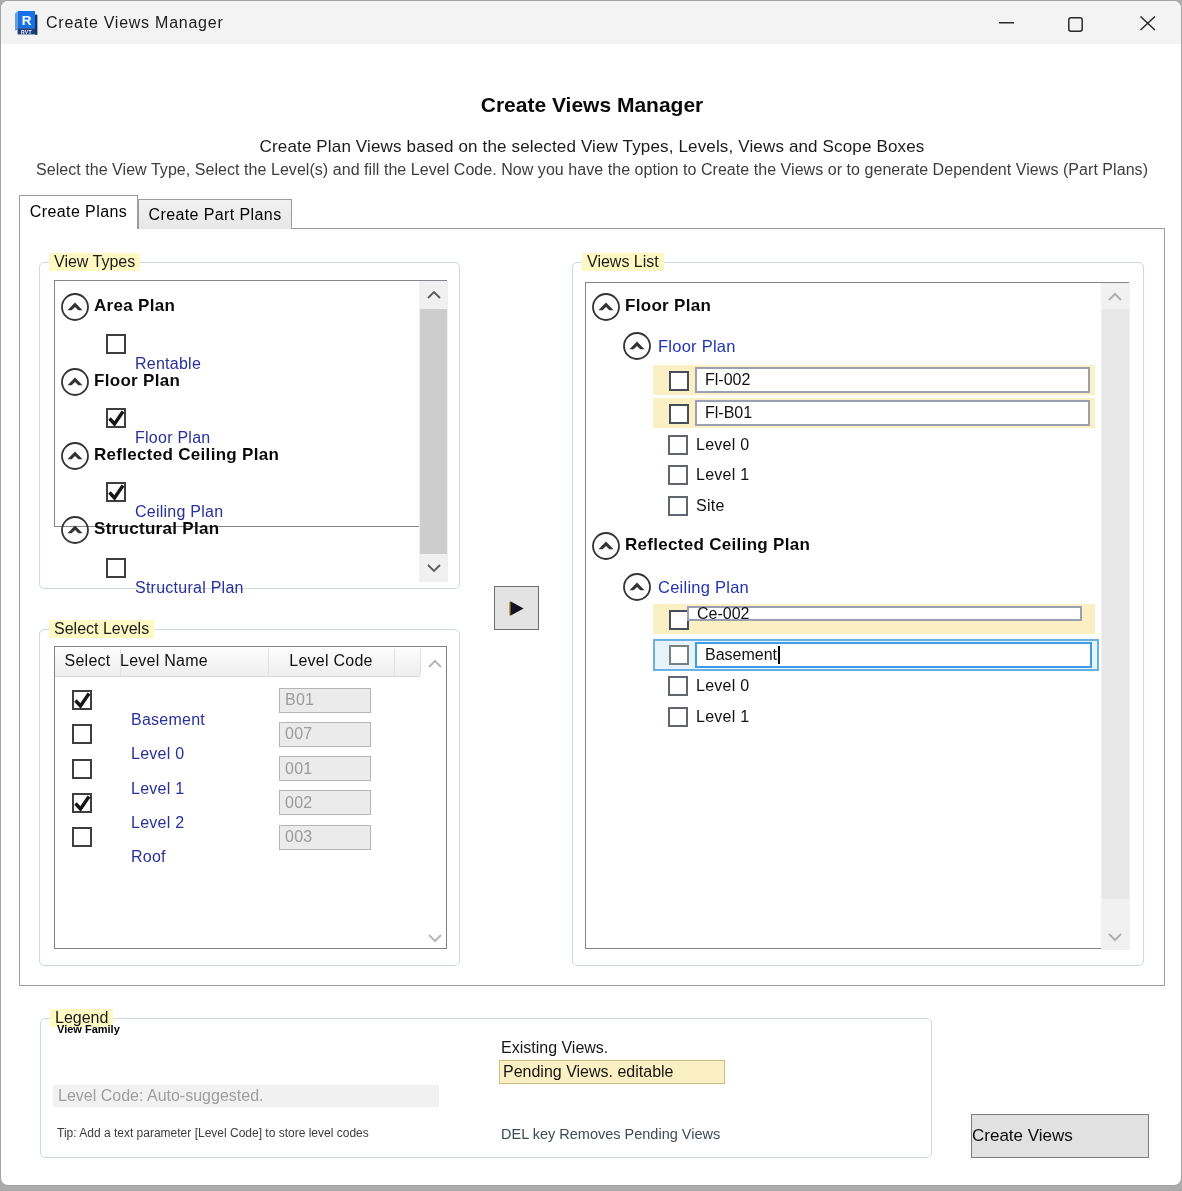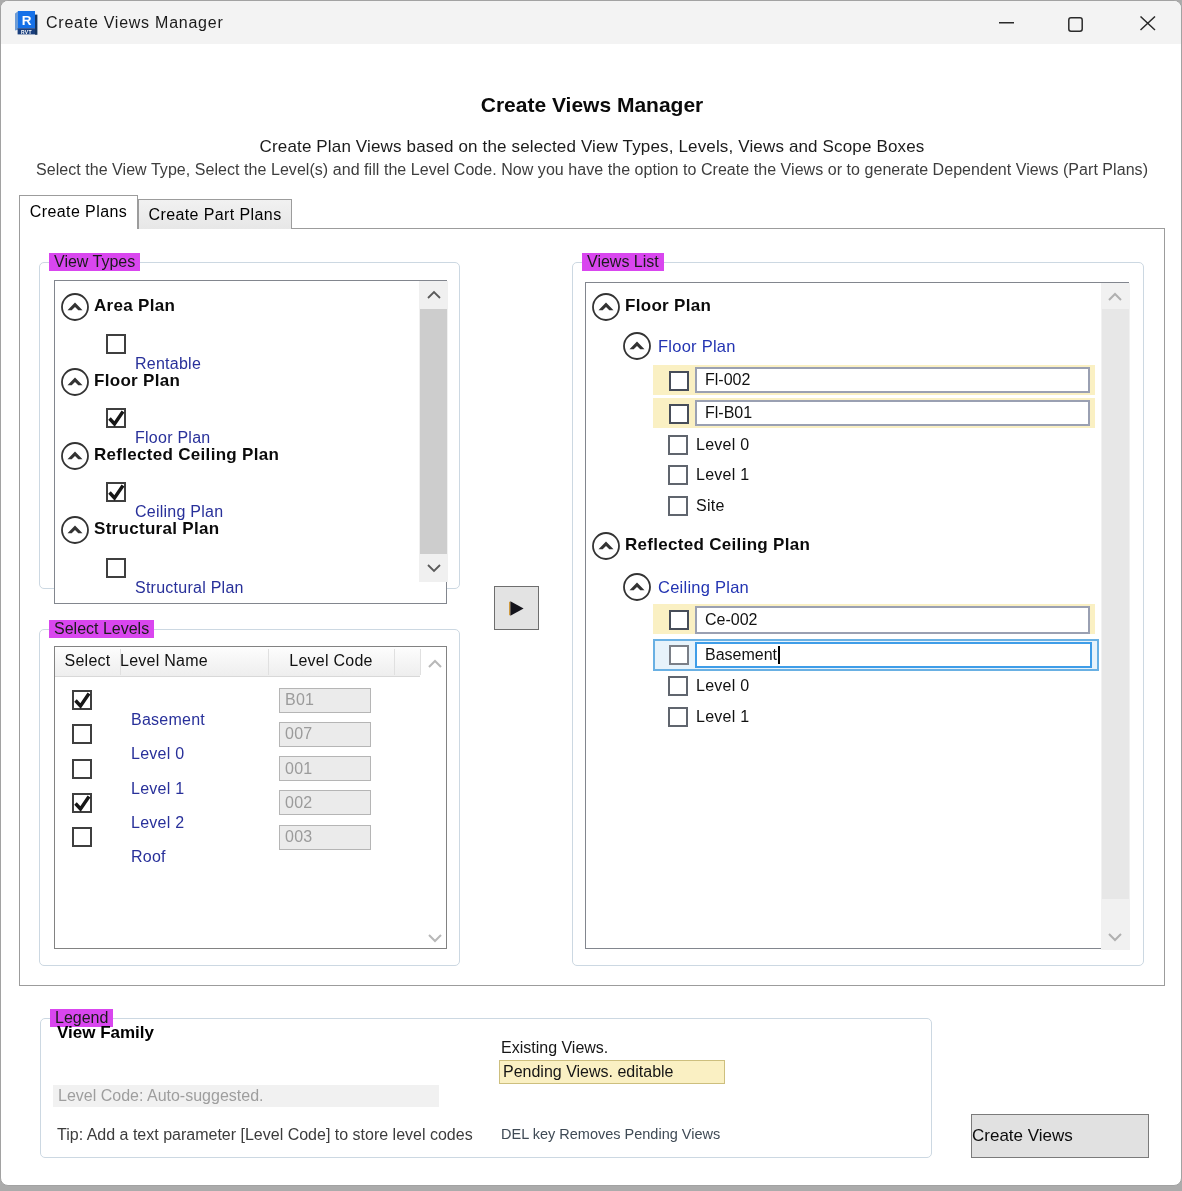--- a/index.html
+++ b/index.html
@@ -5,21 +5,21 @@
 * { margin:0; padding:0; box-sizing:border-box; }
 html,body { width:1182px; height:1191px; background:#ababab; font-family:"Liberation Sans", sans-serif; }
 #win { position:absolute; left:0; top:0; width:1182px; height:1186px; background:#fff; border:1.5px solid #a2a2a2; border-radius:8px; overflow:hidden; }
 #titlebar { position:absolute; left:0; top:0; width:100%; height:43px; background:#f3f3f3; }
 #title { position:absolute; left:45px; top:0; height:43px; line-height:43px; font-size:16px; letter-spacing:0.75px; color:#1b1b1b; }
 .abs { position:absolute; }
 .nav { color:#28309a;margin-top:20px; }
 .b { font-weight:bold; }
 
 .gb { position:absolute; border:1px solid #ccd8e2; border-radius:5px; }
-.gbl { position:absolute; background:#d946ef; font-size:16px; color:#1b1b1b; padding:0 5px; white-space:nowrap; }
+.gbl { position:absolute; background:#fef9c3; font-size:16px; color:#1b1b1b; padding:0 5px; white-space:nowrap; }
 
 .lb { position:absolute; border:1px solid #82868e; background:#fff; }
 
 .cb { position:absolute; width:20px; height:20px; border:2px solid #3f3f3f; background:#fff; }
 
 .cir { position:absolute; width:28px; height:28px; }
 
 .t16 { position:absolute; font-size:16px; letter-spacing:0.25px; white-space:nowrap; color:#111; }
 .t16.nav { color:#28309a; }
 .t17b { position:absolute; font-size:17px; font-weight:bold; letter-spacing:0.3px; white-space:nowrap; color:#0b0b0b; }
@@ -59,21 +59,21 @@
   <div class="abs" style="left:0;top:160px;width:1182px;text-align:center;font-size:16px;letter-spacing:0.05px;color:#3d3d3d">Select the View Type, Select the Level(s) and fill the Level Code. Now you have the option to Create the Views or to generate Dependent Views (Part Plans)</div>
   <div class="abs" style="left:0;top:136px;width:1182px;text-align:center;font-size:17px;letter-spacing:0.15px;color:#1b1b1b">Create Plan Views based on the selected View Types, Levels, Views and Scope Boxes</div>
 
   <div class="abs" style="left:18px;top:194px;width:119px;height:34px;background:#fff;border:1px solid #9c9c9c;border-bottom:none;z-index:3;text-align:center;line-height:32px;font-size:16px;letter-spacing:0.4px;">Create Plans</div>
   <div class="abs" style="left:137px;top:198px;width:154px;height:30px;background:linear-gradient(#f1f1f1,#e7e7e7);border:1px solid #9c9c9c;border-bottom:none;z-index:2;text-align:center;line-height:29px;font-size:16px;letter-spacing:0.4px;">Create Part Plans</div>
 
   <div class="abs" style="left:18px;top:227px;width:1146px;height:758px;background:#fff;border:1px solid #9c9c9c;z-index:1"></div>
 
   <div class="gb" style="left:38px;top:261px;width:421px;height:327px;z-index:4"></div>
   <div class="gbl" style="left:48px;top:252px;z-index:5">View Types</div>
-  <div class="lb" style="left:53px;top:279px;width:393px;height:324px;z-index:5" id="vtlist">
+  <div class="lb" style="left:53px;top:279px;width:393px;height:247px;z-index:5" id="vtlist">
       <svg class="cir" style="left:5.5px;top:11.5px" width="28" height="28" viewBox="0 0 28 28">
         <circle cx="14" cy="14" r="13" fill="none" stroke="#333" stroke-width="1.8"></circle>
         <polygon points="6.5,17.2 14,9.5 21.5,17.2 17.3,17.2 14,13.9 10.7,17.2" fill="#333"></polygon>
       </svg>
       <span class="t17b" style="left:39px;top:14.5px">Area Plan</span>
       <span class="cb" style="left:51px;top:53px;border-color:#3f3f3f"></span>
       <span class="t16 nav" style="left:80px;top:54px">Rentable</span>
       <svg class="cir" style="left:5.5px;top:87px" width="28" height="28" viewBox="0 0 28 28">
         <circle cx="14" cy="14" r="13" fill="none" stroke="#333" stroke-width="1.8"></circle>
         <polygon points="6.5,17.2 14,9.5 21.5,17.2 17.3,17.2 14,13.9 10.7,17.2" fill="#333"></polygon>
@@ -196,44 +196,44 @@
         <polygon points="6.5,17.2 14,9.5 21.5,17.2 17.3,17.2 14,13.9 10.7,17.2" fill="#333"></polygon>
       </svg>
       <span class="t17b" style="left:39px;top:252px">Reflected Ceiling Plan</span>
       <svg class="cir" style="left:37px;top:290px" width="28" height="28" viewBox="0 0 28 28">
         <circle cx="14" cy="14" r="13" fill="none" stroke="#333" stroke-width="1.8"></circle>
         <polygon points="6.5,17.2 14,9.5 21.5,17.2 17.3,17.2 14,13.9 10.7,17.2" fill="#333"></polygon>
       </svg>
       <span class="t16" style="left:72px;top:295px;font-size:16.5px;color:#2334b2">Ceiling Plan</span>
       <div class="yrow" style="left:67px;top:321px;width:442px;height:30px"></div>
       <span class="cb" style="left:83px;top:327px;border-color:#474d59"></span>
-      <div class="inp" style="left:109px;top:323px;width:395px;height:28px">Ce-002</div>
+      <div class="inp" style="left:101px;top:323px;width:395px;height:15px">Ce-002</div>
       <div class="abs" style="left:67px;top:356px;width:446px;height:32px;background:#e7f3fb;border:2px solid #69b0e3"></div>
       <span class="cb" style="left:83px;top:362px;border-color:#7a7f87"></span>
       <div class="inp" style="left:109px;top:359px;width:397px;height:26px;border-color:#3e9de8">Basement<span style="display:inline-block;width:1.5px;height:18px;background:#000;margin-left:1px"></span></div>
       <span class="cb" style="left:82px;top:393px;border-color:#60656e"></span>
       <span class="t16" style="left:110px;top:394px">Level 0</span>
       <span class="cb" style="left:82px;top:423.5px;border-color:#60656e"></span>
       <span class="t16" style="left:110px;top:424.5px">Level 1</span>
       <div class="sbtrack" style="left:515px;top:0;width:29px;height:667px;background:#f1f1f1"></div>
       <div class="sbthumb" style="left:516px;top:26px;width:27px;height:590px;background:#e7e7e7"></div>
       <svg class="chev" style="left:521px;top:9px" width="16" height="10" viewBox="0 0 16 10">
         <path d="M2 8 L8 2 L14 8" fill="none" stroke="#b0b0b0" stroke-width="2"></path>
       </svg>
       <svg class="chev" style="left:521px;top:649px" width="16" height="10" viewBox="0 0 16 10">
         <path d="M2 2 L8 8 L14 2" fill="none" stroke="#b0b0b0" stroke-width="2"></path>
       </svg>
     </div>
 
   <div class="gb" style="left:39px;top:1017px;width:892px;height:140px;z-index:4"></div>
   <div class="gbl" style="left:49px;top:1008px;z-index:5">Legend</div>
-  <div class="abs b" style="left:56px;top:1022px;font-size:17px;z-index:5">View Family</div>
+  <div class="abs b" style="left:56px;top:1022px;font-size:11px;z-index:5">View Family</div>
   <div class="abs nav" style="left:56px;top:1063px;font-size:16px;z-index:5">View Type.</div>
   <div class="abs" style="left:52px;top:1084px;width:386px;height:22px;background:#f1f1f1;z-index:5"></div>
   <div class="abs" style="left:57px;top:1086px;font-size:16px;color:#9e9e9e;z-index:6">Level Code: Auto-suggested.</div>
-  <div class="abs" style="left:56px;top:1125px;font-size:16px;color:#3c3c3c;z-index:5">Tip: Add a text parameter [Level Code] to store level codes</div>
+  <div class="abs" style="left:56px;top:1125px;font-size:12px;color:#3c3c3c;z-index:5">Tip: Add a text parameter [Level Code] to store level codes</div>
   <div class="abs" style="left:500px;top:1038px;font-size:16px;color:#161616;z-index:5">Existing Views.</div>
   <div class="abs" style="left:498px;top:1059px;width:226px;height:24px;background:#faf0c3;border:1px solid #cdbf7e;z-index:5"></div>
   <div class="abs" style="left:502px;top:1062px;font-size:16px;color:#161616;z-index:6">Pending Views. editable</div>
   <div class="abs" style="left:500px;top:1125px;font-size:14.5px;color:#3f4a55;z-index:5">DEL key Removes Pending Views</div>
 
   <div class="abs" style="left:970px;top:1113px;width:178px;height:44px;background:#e1e1e1;border:1.5px solid #7b7b7b;z-index:5;text-align:left;line-height:41px;font-size:17px;color:#0c0c0c">Create Views</div>
 </div>
 
 </body></html>

